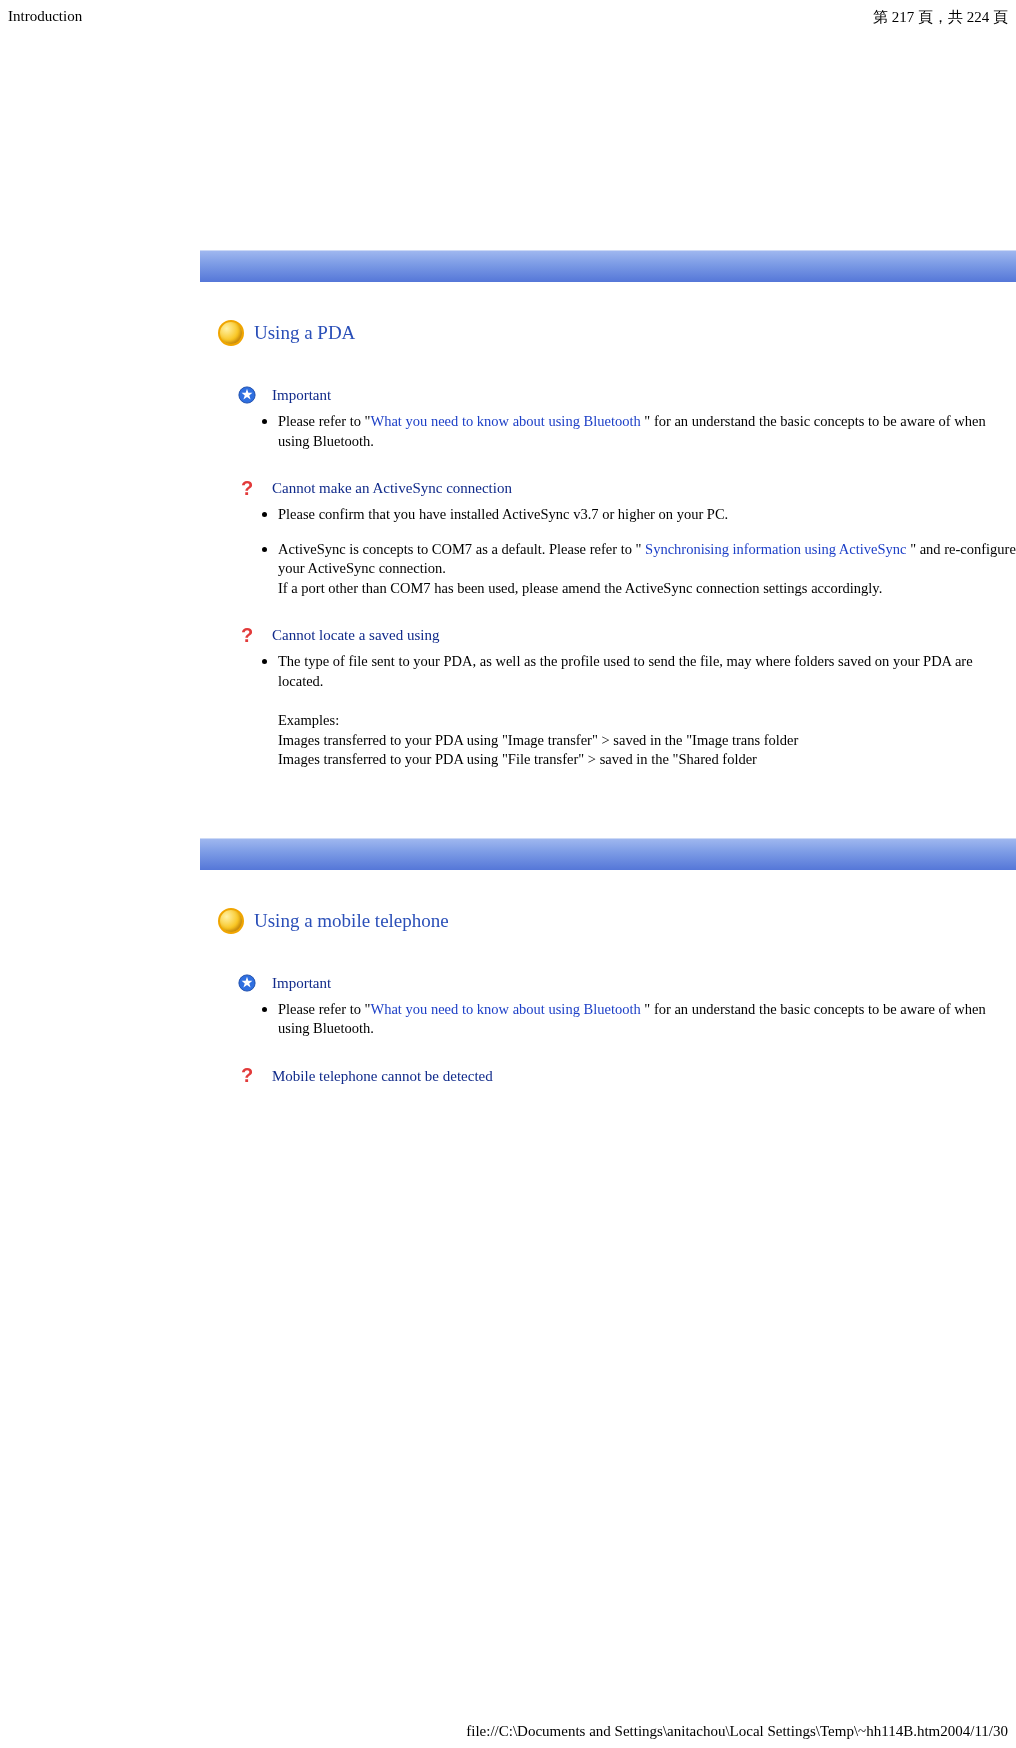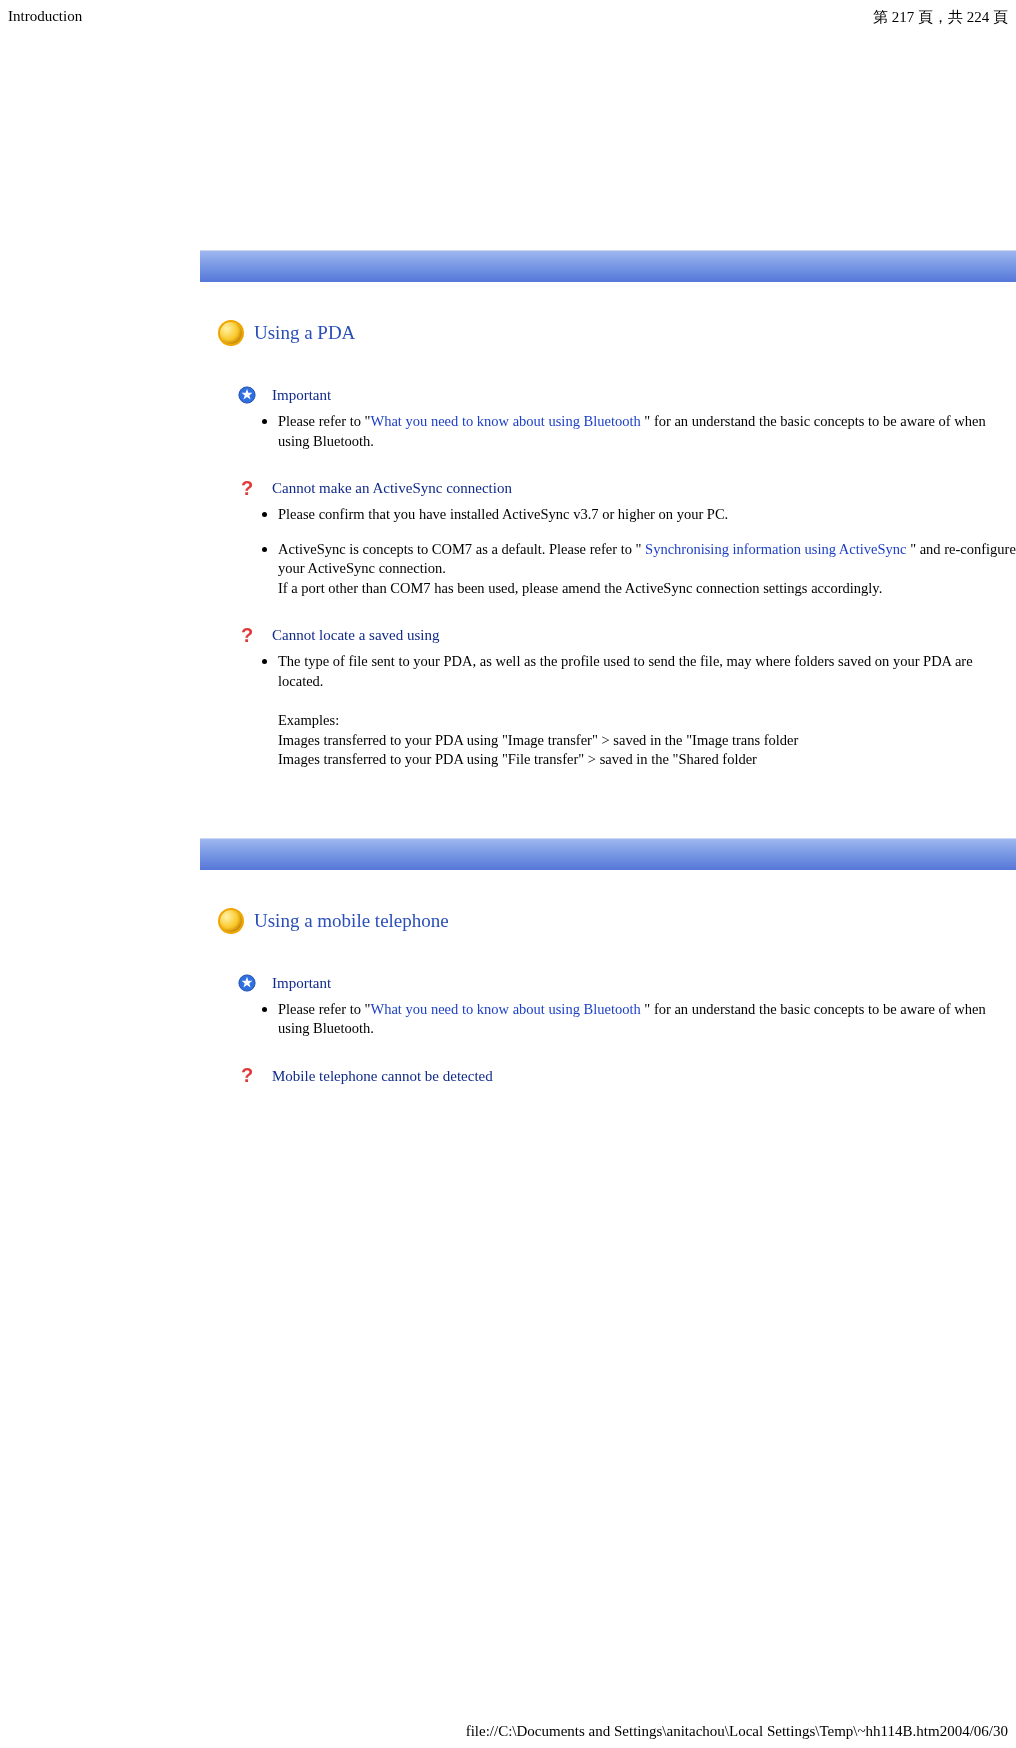--- a/index.html
+++ b/index.html
@@ -204,14 +204,14 @@
         <span class="qmark-icon">?</span>
         <span>Mobile telephone cannot be detected</span>
       </div>
     </div>
   </div>
 
 </div>
 
 <div class="footer">
   <span>file://C:\Documents and Settings\anitachou\Local Settings\Temp\~hh114B.htm</span>
-  <span>2004/06/30</span>
+  <span>2004/11/30</span>
 </div>
 
 </body></html>

